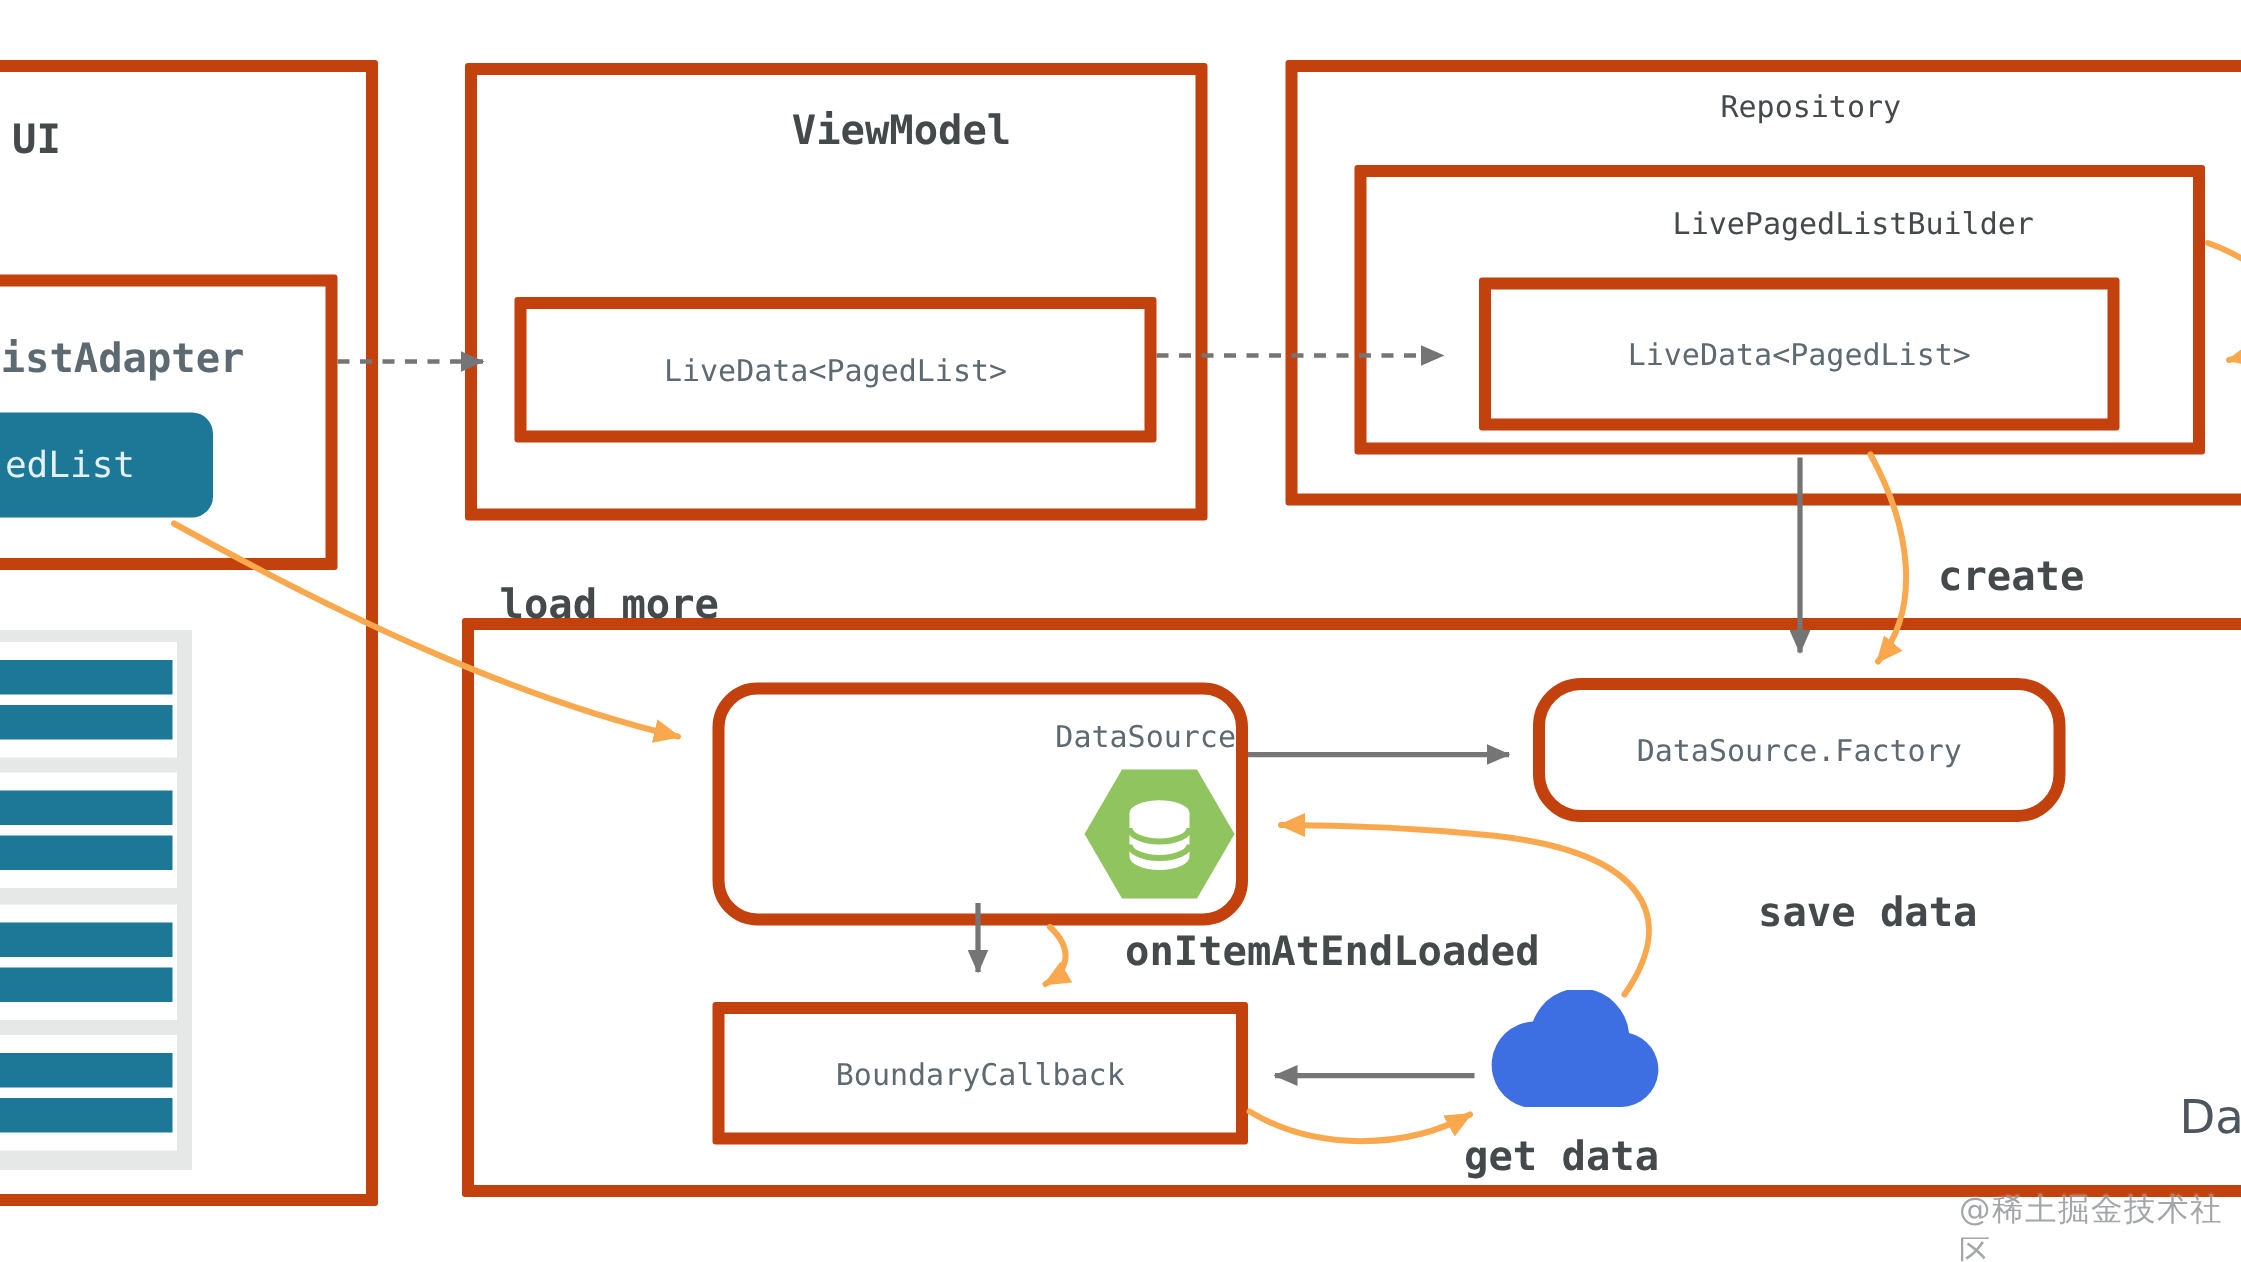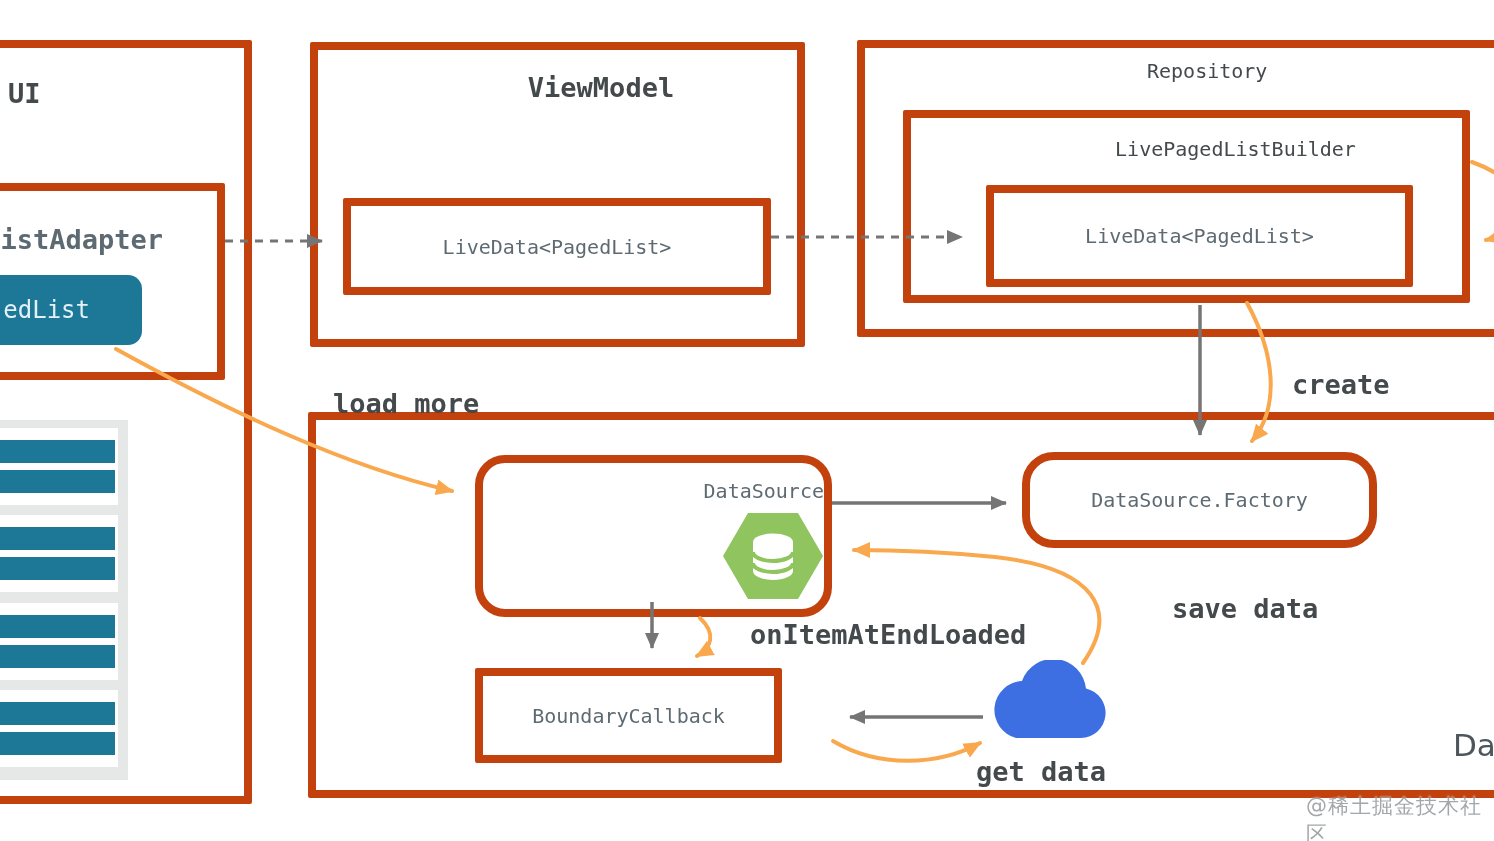--- a/index.html
+++ b/index.html
@@ -87,21 +87,21 @@
       <path d="M31,40 A20,9 0 0 0 71,40" fill="none" stroke="#90c45e" stroke-width="4"></path>
       <path d="M31,51 A20,9 0 0 0 71,51" fill="none" stroke="#90c45e" stroke-width="4"></path>
     </svg>
   </div>
 
   <div class="box center" style="left:1022px;top:452px;width:355px;height:96px;border-radius:32px;">
     <span class="t-gray f28">DataSource.Factory</span>
   </div>
   <div class="lbl t-dark f27" style="left:1292px;top:369px;">create</div>
 
-  <div class="box center" style="left:475px;top:668px;width:307px;height:95px;">
+  <div class="box center" style="left:475px;top:668px;width:357px;height:95px;">
     <span class="t-gray f28">BoundaryCallback</span>
   </div>
   <div class="lbl t-dark f27" style="left:735px;top:619px;margin-left:15px;">onItemAtEndLoaded</div>
   <div class="lbl t-dark f27" style="left:1172px;top:593px;">save data</div>
   <div class="lbl t-dark f27" style="left:976px;top:756px;">get data</div>
   <div class="lbl da-lbl" style="left:1453px;top:728px;">Da</div>
 
   <div class="cloud-wrap">
     <svg width="124" height="80" viewBox="0 0 124 80">
       <path d="M30,78 H95 A25,25 0 0 0 100,28.6 A33,33 0 0 0 36,21 A29,29 0 0 0 30,78 Z" fill="#3e6fe2"></path>

